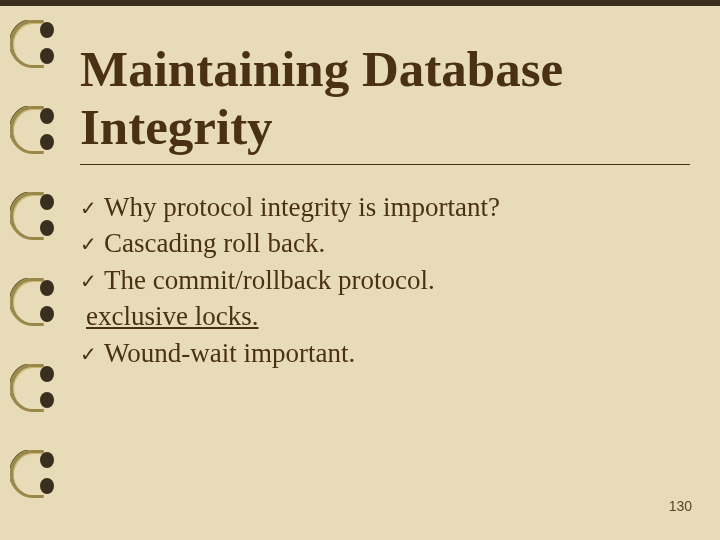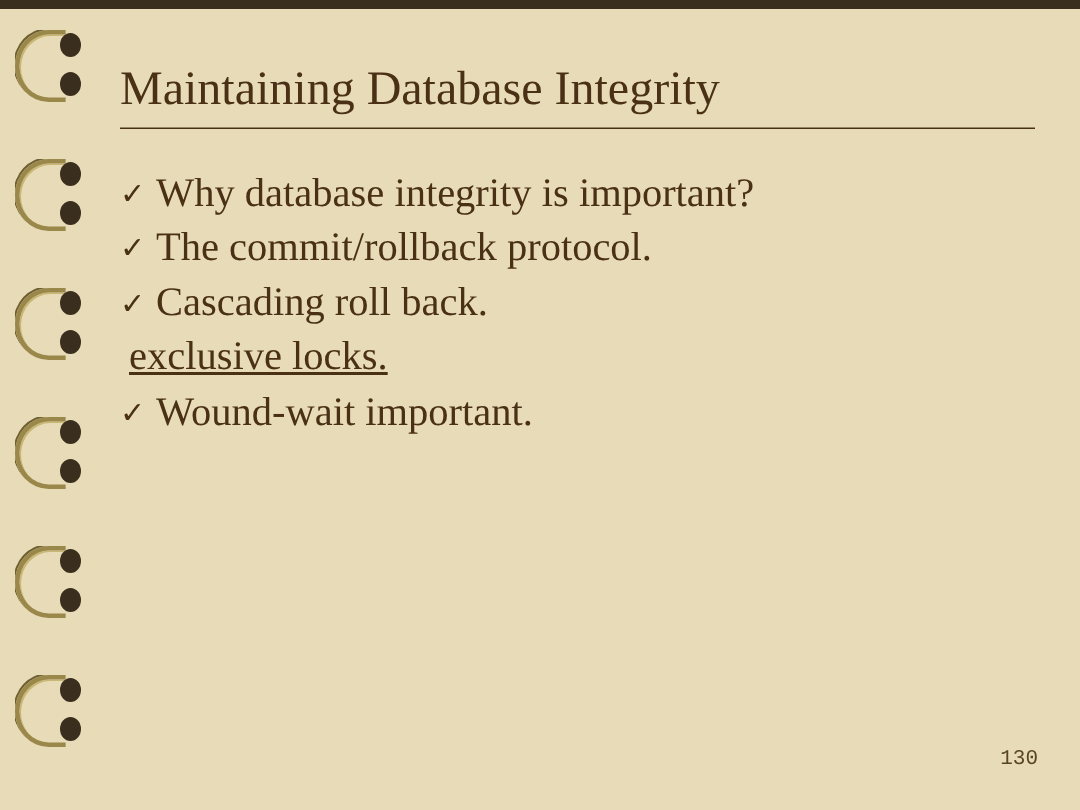--- a/index.html
+++ b/index.html
@@ -62,24 +62,24 @@
     clip-path: polygon(0 0, 75% 0, 75% 100%, 0 100%);
   }
 
   .content {
     position: absolute;
     left: 80px;
     top: 40px;
     right: 30px;
   }
   .title {
-    font-size: 32px;
+    font-size: 51px;
     color: #4a3116;
     margin: 0 0 8px 0;
-    font-weight: normal;
+    font-weight: bold;
   }
   .hr {
     height: 1px;
     background: #4a3116;
     margin: 6px 0 24px 0;
   }
   .bullets {
     font-size: 27px;
     color: #4a3116;
     line-height: 1.35;
@@ -102,21 +102,21 @@
   .cont {
     padding-left: 6px;
     text-decoration: underline;
   }
   .pagenum {
     position: absolute;
     right: 28px;
     bottom: 26px;
     font-size: 14px;
     color: #5a4426;
-    font-family: Liberation Mono, monospace;
+    font-family: Liberation Sans, sans-serif;
   }
 </style>
 </head>
 <body>
 
 <div class="slide">
 
   <div class="spiral">
     <div class="ring">
         <div class="wire"></div>
@@ -150,29 +150,29 @@
       </div>
   </div>
 
   <div class="content">
     <h1 class="title">Maintaining Database Integrity</h1>
     <div class="hr"></div>
 
     <div class="bullets">
 
       <div class="row">
-        <span class="chk">✓</span><span class="txt">Why database integrity is important?</span>
+        <span class="chk">✓</span><span class="txt">Why protocol integrity is important?</span>
+      </div>
+
+      <div class="row">
+        <span class="chk">✓</span><span class="txt">Cascading roll back.</span>
       </div>
 
       <div class="row">
         <span class="chk">✓</span><span class="txt">The commit/rollback protocol.</span>
-      </div>
-
-      <div class="row">
-        <span class="chk">✓</span><span class="txt">Cascading roll back.</span>
       </div>
 
       <div class="row cont">
         <span class="txt">exclusive locks.</span>
       </div>
 
       <div class="row">
         <span class="chk">✓</span><span class="txt">Wound-wait important.</span>
       </div>
 

